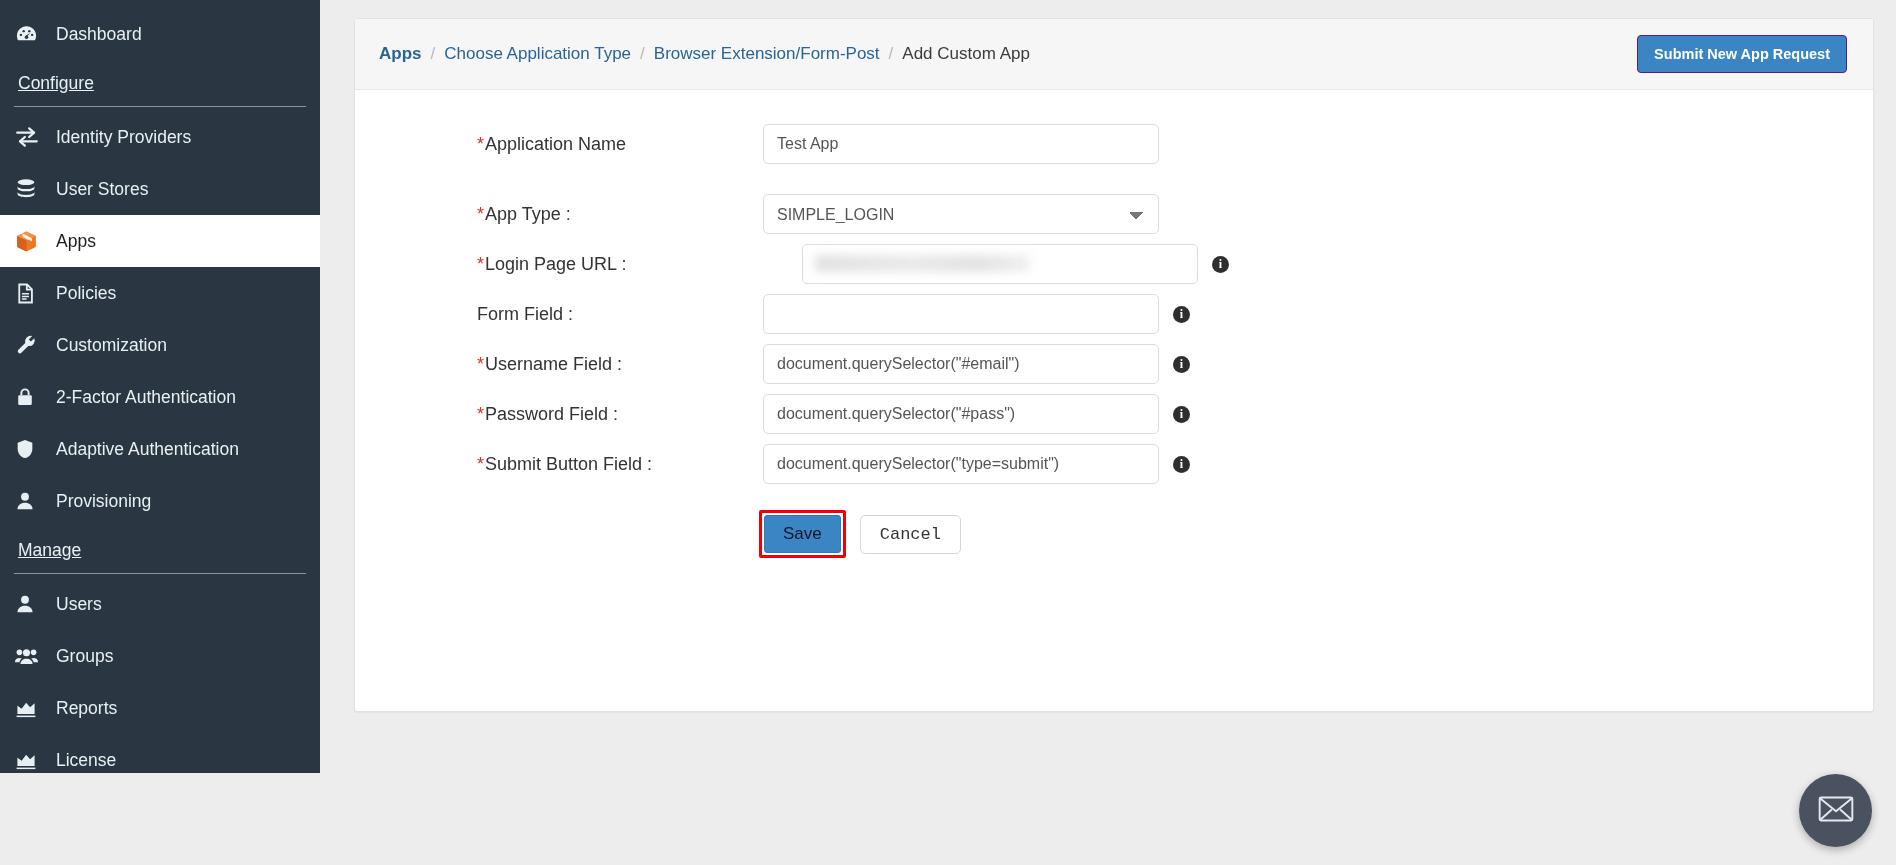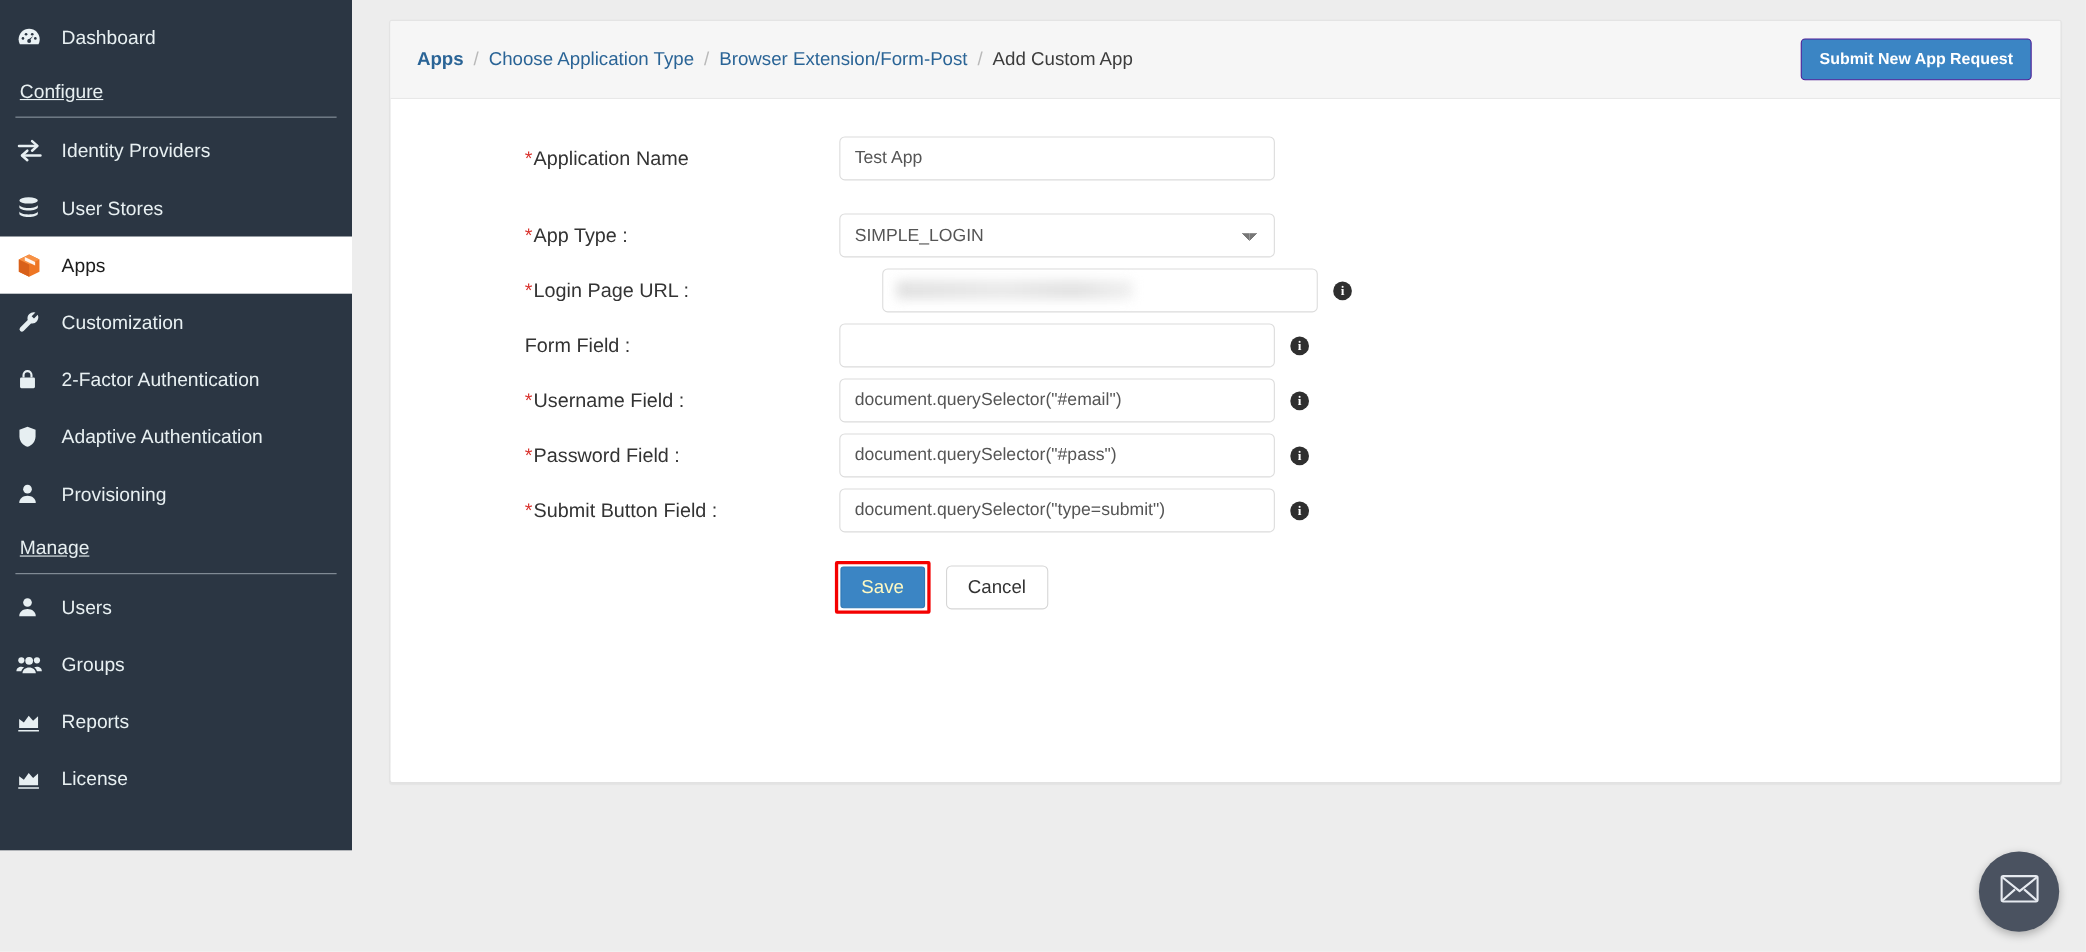--- a/index.html
+++ b/index.html
@@ -237,37 +237,37 @@
   }
   .save-hl {
     border: 3px solid #f40000;
     padding: 2px;
     border-radius: 2px;
     display: inline-flex;
   }
   .btn-save {
     background: #3b85c4;
     border: 1px solid #3179b5;
-    color: #fef9c3;
+    color: #0f172a;
     font-size: 17px;
     padding: 8px 18px;
     border-radius: 3px;
     cursor: pointer;
     font-family: "Liberation Sans", sans-serif;
   }
   .btn-cancel {
     background: #fff;
     border: 1px solid #d6d6d6;
     color: #333;
     font-size: 17px;
     padding: 9px 19px;
     border-radius: 5px;
     margin-left: 14px;
     cursor: pointer;
-    font-family: Liberation Sans, sans-serif;
+    font-family: Liberation Mono, monospace;
   }
 
   
   .fab-mail {
     position: absolute;
     right: 24px;
     bottom: 18px;
     width: 73px;
     height: 73px;
     border-radius: 50%;
@@ -332,20 +332,30 @@
         <svg width="25" height="25" viewBox="0 0 24 24">
           <path d="M12 2.3L21 6.7v10.6L12 21.7 3 17.3V6.7z" fill="#ee7624"></path>
           <path d="M12 2.3L21 6.7l-9 4.4-9-4.4z" fill="#f79145"></path>
           <path d="M12 11.1v10.6L3 17.3V6.7z" fill="#d8601a"></path>
           <path d="M8.2 4.4l9 4.4v3.1l-9-4.4z" fill="#fff" opacity=".92"></path>
         </svg>
       </span>
       <span class="nav-label">Apps</span>
     </div>
 
+    <div class="nav-item">
+      <span class="nav-icon">
+        <svg width="23" height="23" viewBox="0 0 24 24" fill="none" stroke="#e7eff2" stroke-width="1.9">
+          <path d="M5.5 2.6h8.2l5 5v13.8h-13.2z"></path>
+          <path d="M13.4 2.8v5.1h4.9"></path>
+          <path d="M8.3 12.3h7.3M8.3 15.1h7.3M8.3 17.8h4.8" stroke-width="1.6"></path>
+        </svg>
+      </span>
+      <span class="nav-label">Policies</span>
+    </div>
 
     <div class="nav-item">
       <span class="nav-icon">
         <svg width="24" height="24" viewBox="0 0 24 24" fill="#e7eff2">
           <path d="M20.3 5.2l-3.4 3.4-2.1-2.1 3.4-3.4a5.6 5.6 0 0 0-7 6.9L4.4 16.8a2.1 2.1 0 1 0 3 3l6.8-6.8a5.6 5.6 0 0 0 6.1-7.8z"></path>
         </svg>
       </span>
       <span class="nav-label">Customization</span>
     </div>
 

